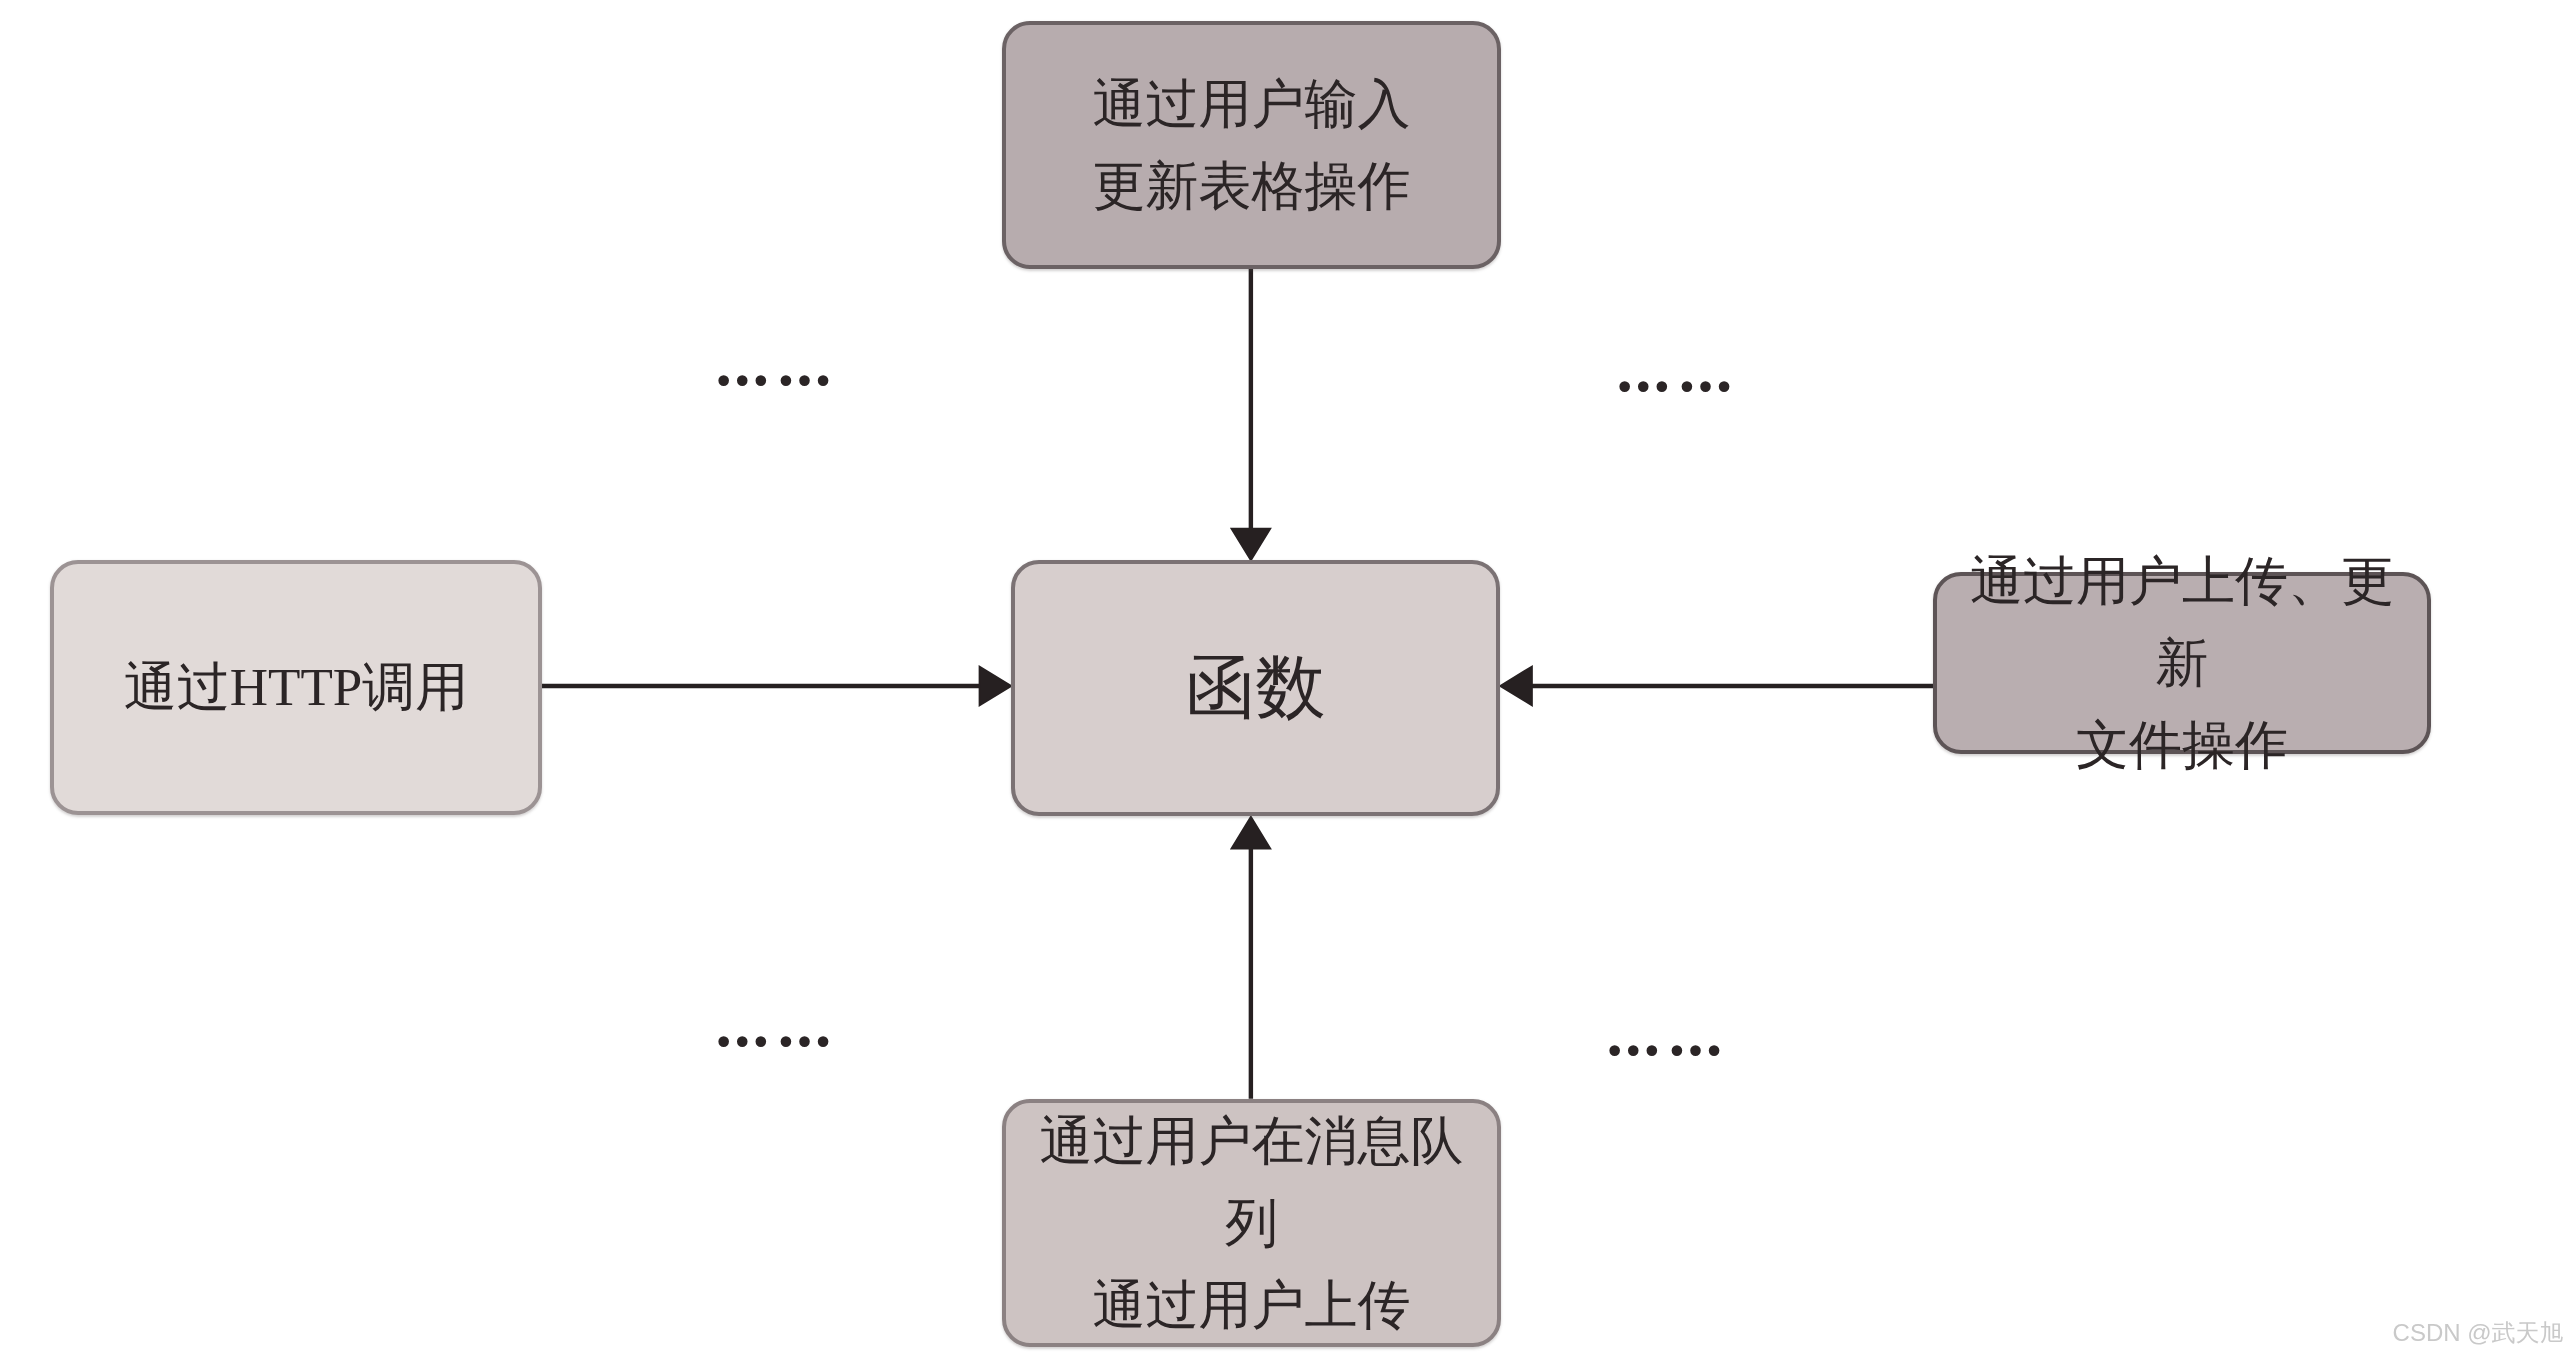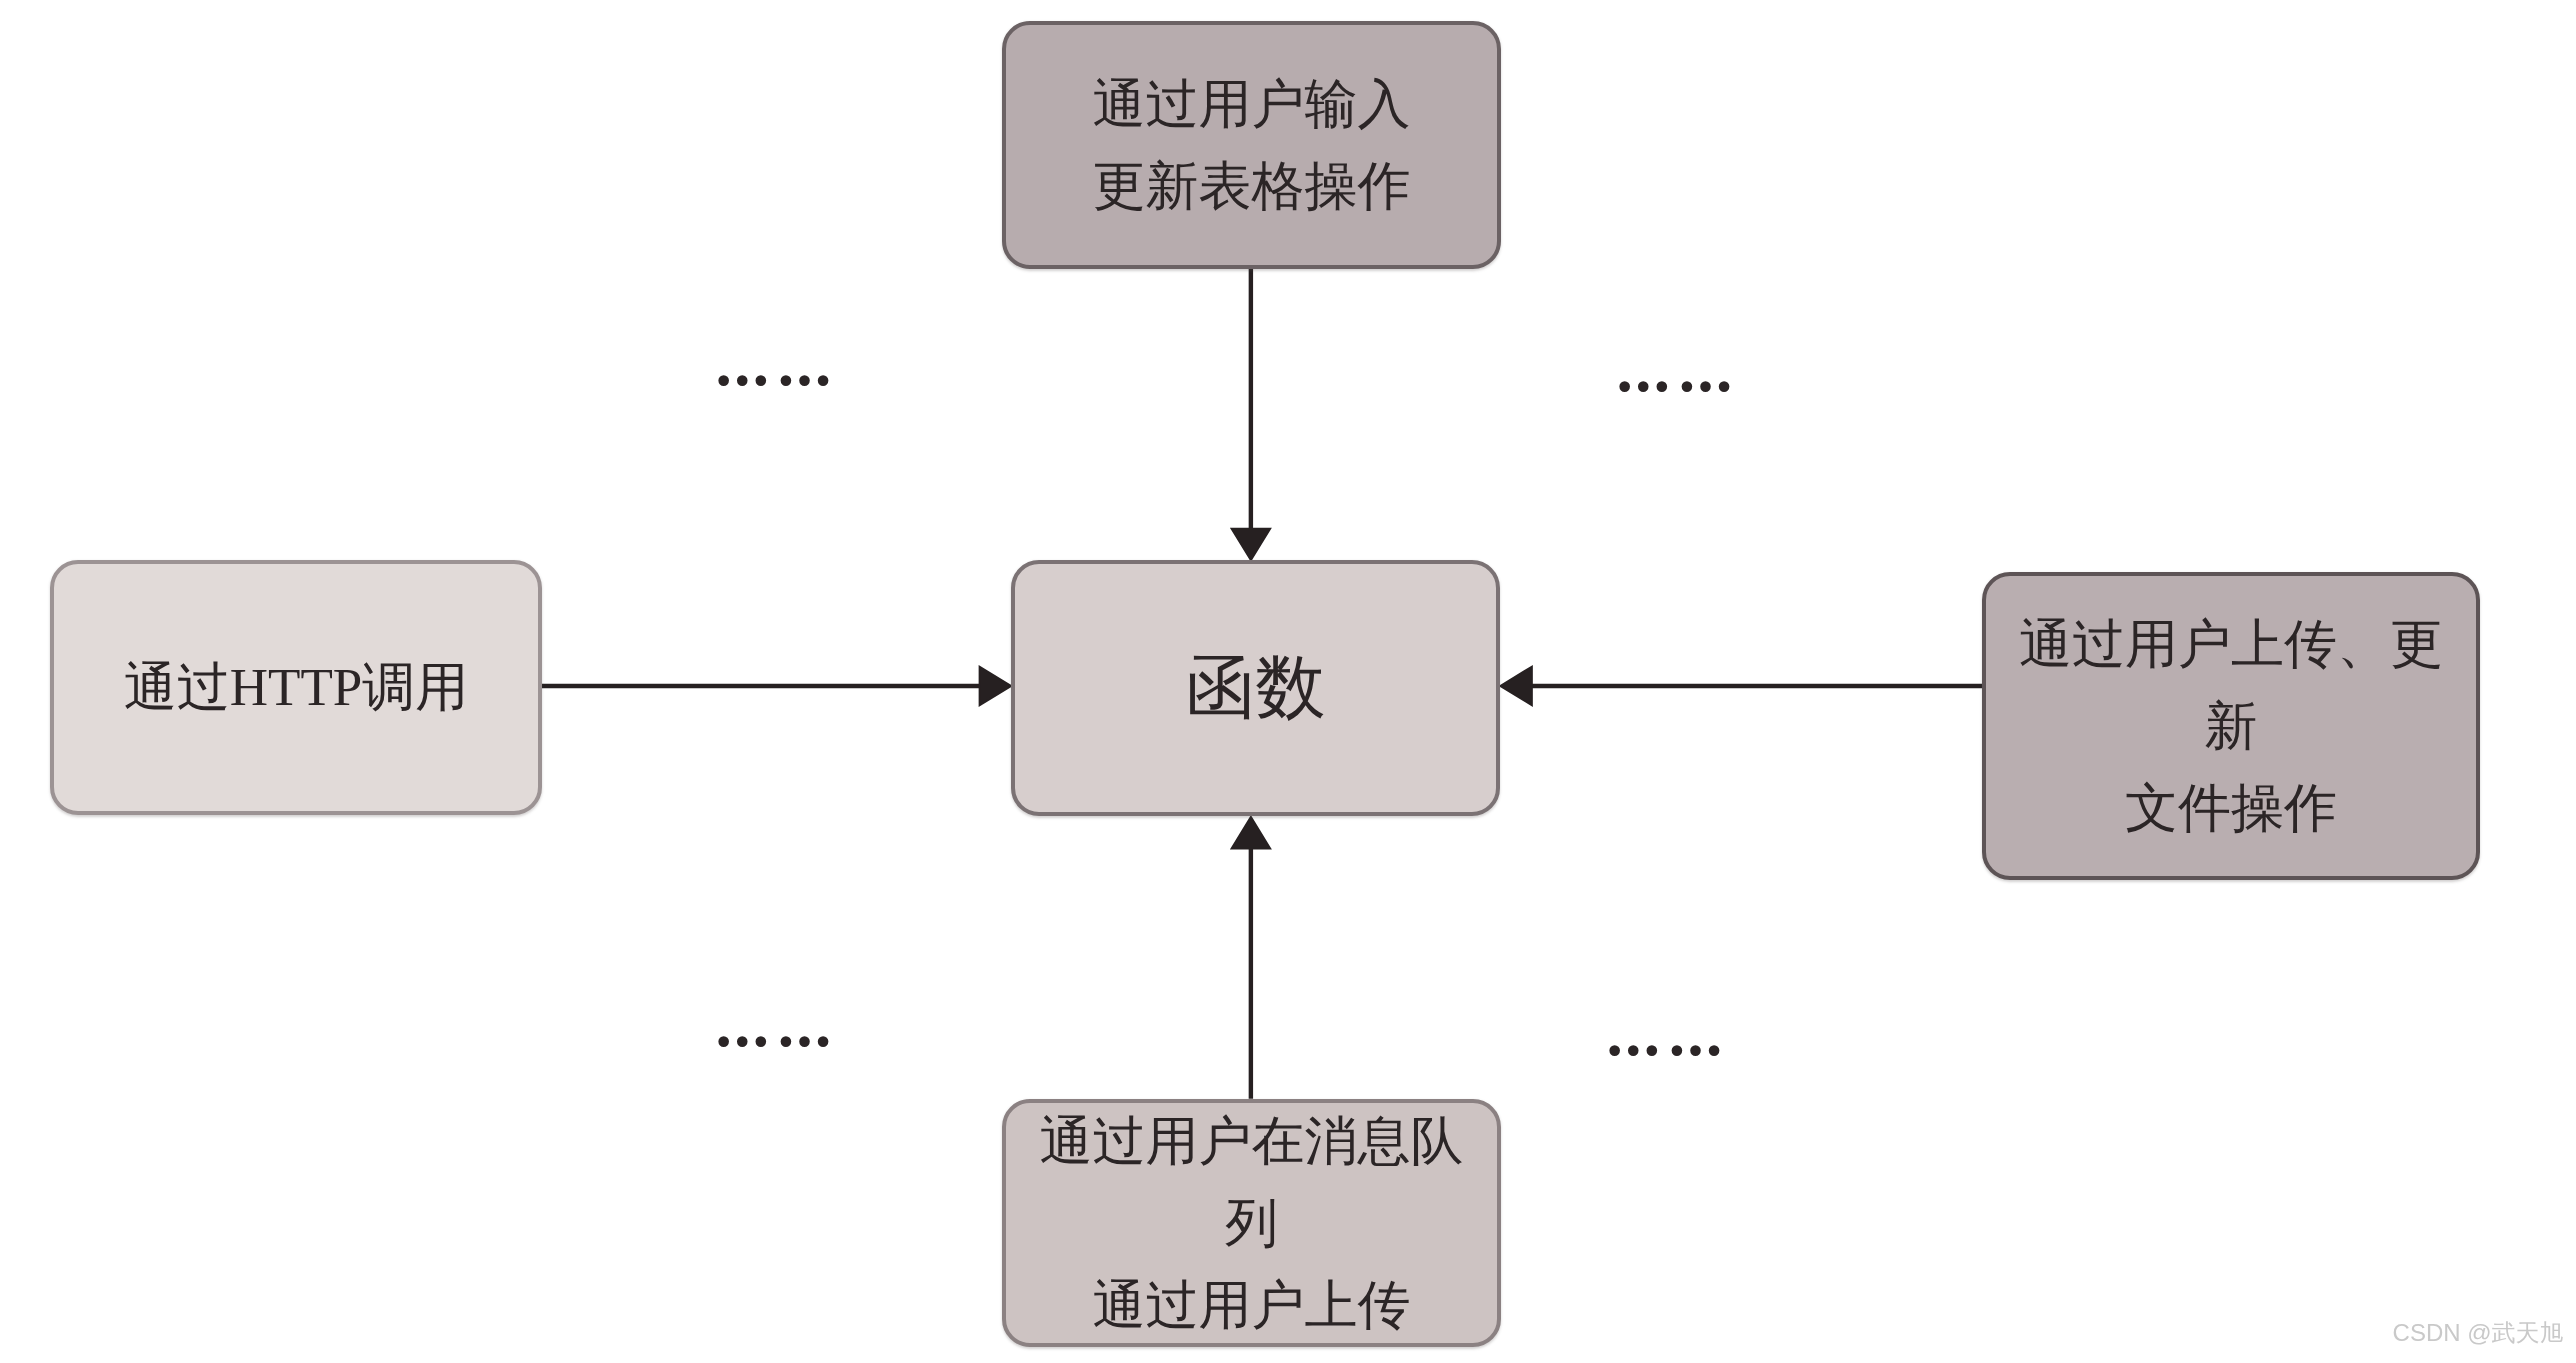--- a/index.html
+++ b/index.html
@@ -79,21 +79,21 @@
   </div>
 
   <div class="node" id="node-left" style="left: 50px; top: 560px; width: 492px; height: 255px; background-color: rgb(225, 218, 216); border-color: rgb(156, 147, 148);">
     <div class="label">通过HTTP调用</div>
   </div>
 
   <div class="node" id="node-center" style="left: 1011px; top: 560px; width: 489px; height: 256px; background-color: rgb(215, 206, 205); border-color: rgb(123, 114, 116);">
     <div class="label">函数</div>
   </div>
 
-  <div class="node" id="node-right" style="left: 1982px; top: 572px; width: 498px; height: 308px; background-color: rgb(185, 174, 176); border-color: rgb(93, 84, 86); align-items: center;">
+  <div class="node" id="node-right" style="left: 1933px; top: 572px; width: 498px; height: 182px; background-color: rgb(185, 174, 176); border-color: rgb(93, 84, 86); align-items: center;">
     <div class="label">通过用户上传、更新
 文件操作</div>
   </div>
 
   <div class="node" id="node-bottom" style="left: 1002px; top: 1099px; width: 499px; height: 248px; background-color: rgb(205, 195, 194); border-color: rgb(139, 129, 130);">
     <div class="label">通过用户在消息队列
 通过用户上传</div>
   </div>
 
   <div class="ellipsis" style="left:776px;top:364px;">……</div>

